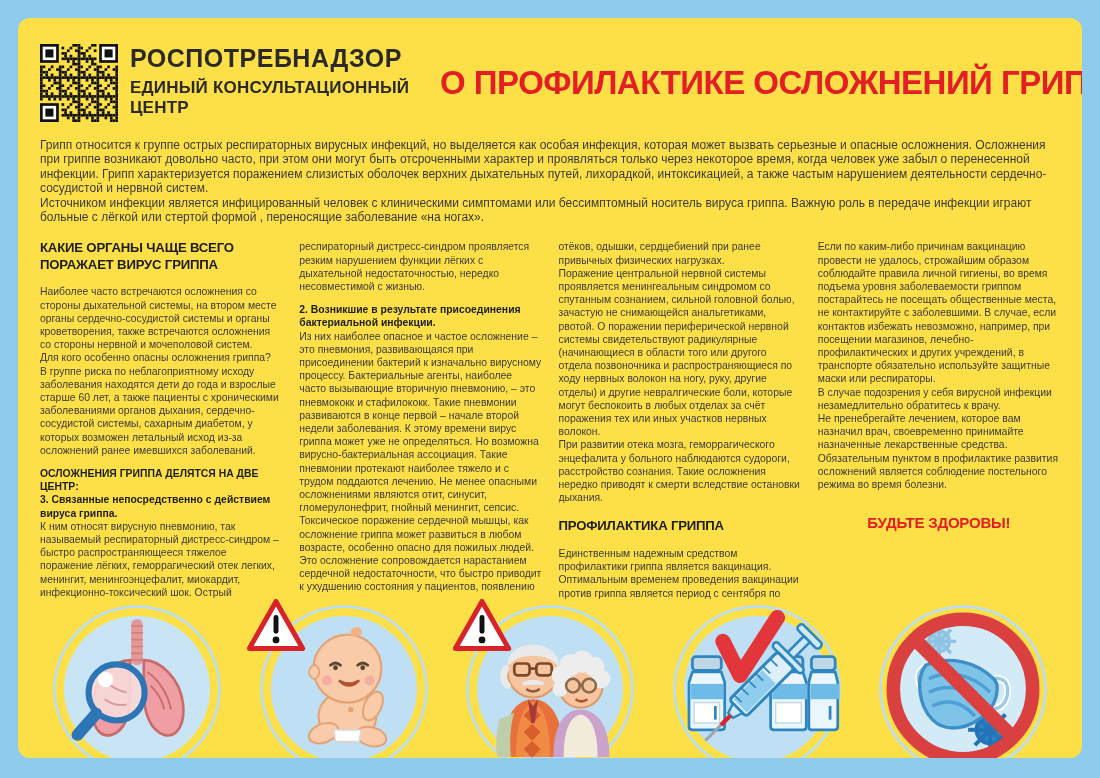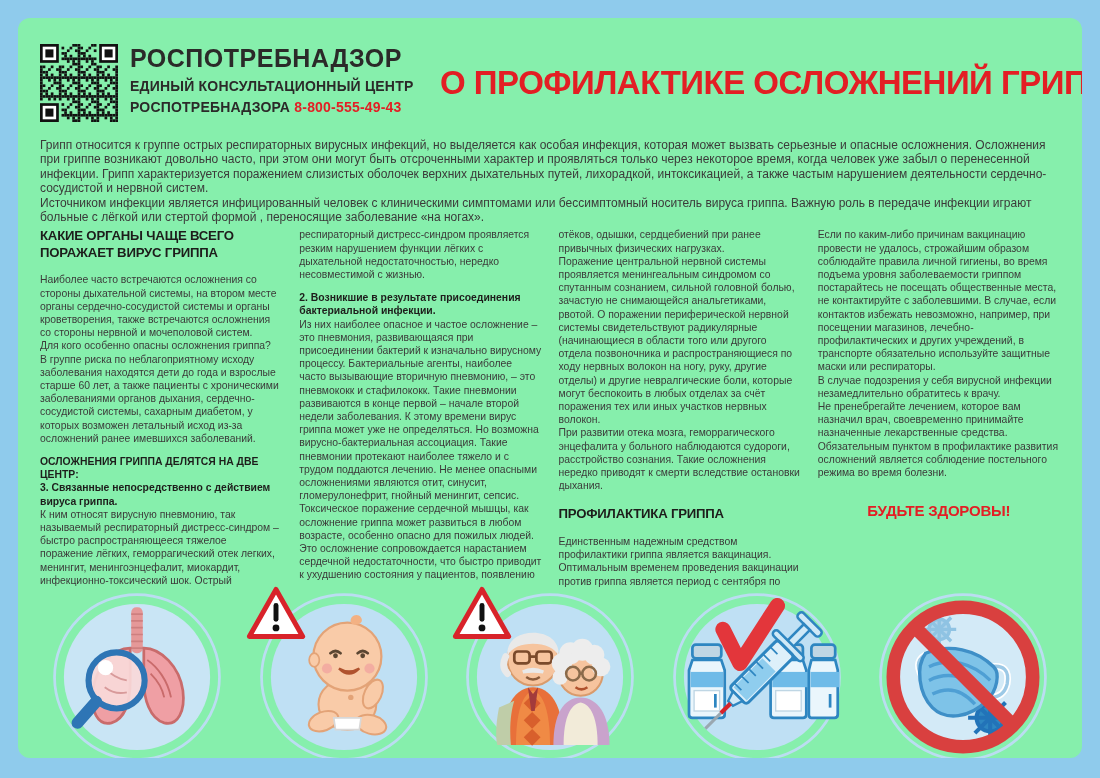--- a/index.html
+++ b/index.html
@@ -1,36 +1,36 @@
 <!DOCTYPE html>
 <html><head>
 <meta charset="utf-8">
 <style>
   * { margin:0; padding:0; box-sizing:border-box; }
   html,body { width:1100px; height:778px; overflow:hidden; }
   body { background:#8FCBEC; font-family:"Liberation Sans", sans-serif; color:#2B2A29; position:relative; }
   .page { position:absolute; left:18px; top:18px; right:18px; bottom:20px;
-          background:#86efac; border-radius:12px; padding:24px 22px 0 22px; overflow:hidden; }
+          background:#fde047; border-radius:12px; padding:24px 22px 0 22px; overflow:hidden; }
 
   
   .header { display:flex; align-items:flex-start; }
   .org-block { display:flex; align-items:flex-start; width:400px; flex:none; }
   .qr { width:78px; height:78px; flex:none; margin-top:2px; }
   .org-text { margin-left:12px; padding-top:2px; }
   .org-name { font-size:25px; font-weight:bold; letter-spacing:0.5px; color:#2B2A29; }
-  .org-sub { font-size:14px; font-weight:bold; color:#2B2A29; margin-top:5px; letter-spacing:0.2px; }
+  .org-sub { font-size:17px; font-weight:bold; color:#2B2A29; margin-top:5px; letter-spacing:0.2px; }
   .org-sub .phone { color:#E31E24; }
   .main-title { flex:1; text-align:center; margin-top:22px; padding-right:20px;
                 font-size:33px; font-weight:bold; color:#E31E24; letter-spacing:-0.5px; white-space:nowrap; }
 
   
   .intro { margin-top:16px; font-size:12px; line-height:1.2; color:#3B3A39; white-space:pre-line; }
 
   
-  .columns { margin-top:4px; display:flex; gap:17px; height:360px; overflow:hidden; }
+  .columns { margin-top:16px; display:flex; gap:17px; height:360px; overflow:hidden; }
   .col { flex:1 1 0; overflow:hidden; font-size:10.4px; line-height:1.27; color:#3B3A39; }
   .seg { white-space:pre-line; }
   .seg-h { font-size:13.2px; font-weight:bold; color:#1d1d1b; line-height:1.25; margin-bottom:12px; letter-spacing:-0.2px; }
   .seg-p { margin-bottom:2px; }
   .seg-b { font-weight:bold; color:#1d1d1b; }
   .seg-p + .seg-b { margin-top:10px; }
   .seg-p + .seg-h { margin-top:14px; }
   .seg-red { color:#E31E24; font-weight:bold; font-size:15px; text-align:center; margin-top:22px; letter-spacing:-0.2px; }
 
   
@@ -386,21 +386,20 @@
           <rect x="22" y="0" width="7" height="7" fill="#111"></rect>
           <rect x="23" y="1" width="5" height="5" fill="#fff"></rect>
           <rect x="24" y="2" width="3" height="3" fill="#111"></rect>
           <rect x="0" y="22" width="7" height="7" fill="#111"></rect>
           <rect x="1" y="23" width="5" height="5" fill="#fff"></rect>
           <rect x="2" y="24" width="3" height="3" fill="#111"></rect>
         </svg>
       <div class="org-text">
         <div class="org-name">РОСПОТРЕБНАДЗОР</div>
         <div class="org-sub">ЕДИНЫЙ КОНСУЛЬТАЦИОННЫЙ ЦЕНТР</div>
-        <div class="org-sub"><span>РОСПОТРЕБНАДЗОРА</span> <span class="phone">8-800-555-49-43</span></div>
       </div>
     </div>
     <div class="main-title">О ПРОФИЛАКТИКЕ ОСЛОЖНЕНИЙ ГРИППА</div>
   </div>
 
   <div class="intro">Грипп относится к группе острых респираторных вирусных инфекций, но выделяется как особая инфекция, которая может вызвать серьезные и опасные осложнения. Осложнения при гриппе возникают довольно часто, при этом они могут  быть  отсроченными характер и проявляться только через некоторое время, когда человек уже забыл о перенесенной инфекции. Грипп характеризуется поражением слизистых оболочек верхних дыхательных путей, лихорадкой, интоксикацией, а также  частым нарушением деятельности сердечно-сосудистой и нервной систем.
 Источником инфекции является инфицированный человек с клиническими симптомами  или бессимптомный носитель вируса  гриппа. Важную роль в передаче инфекции играют больные с лёгкой или  стертой формой , переносящие заболевание «на ногах».</div>
 
   <div class="columns">
     <div class="col">

